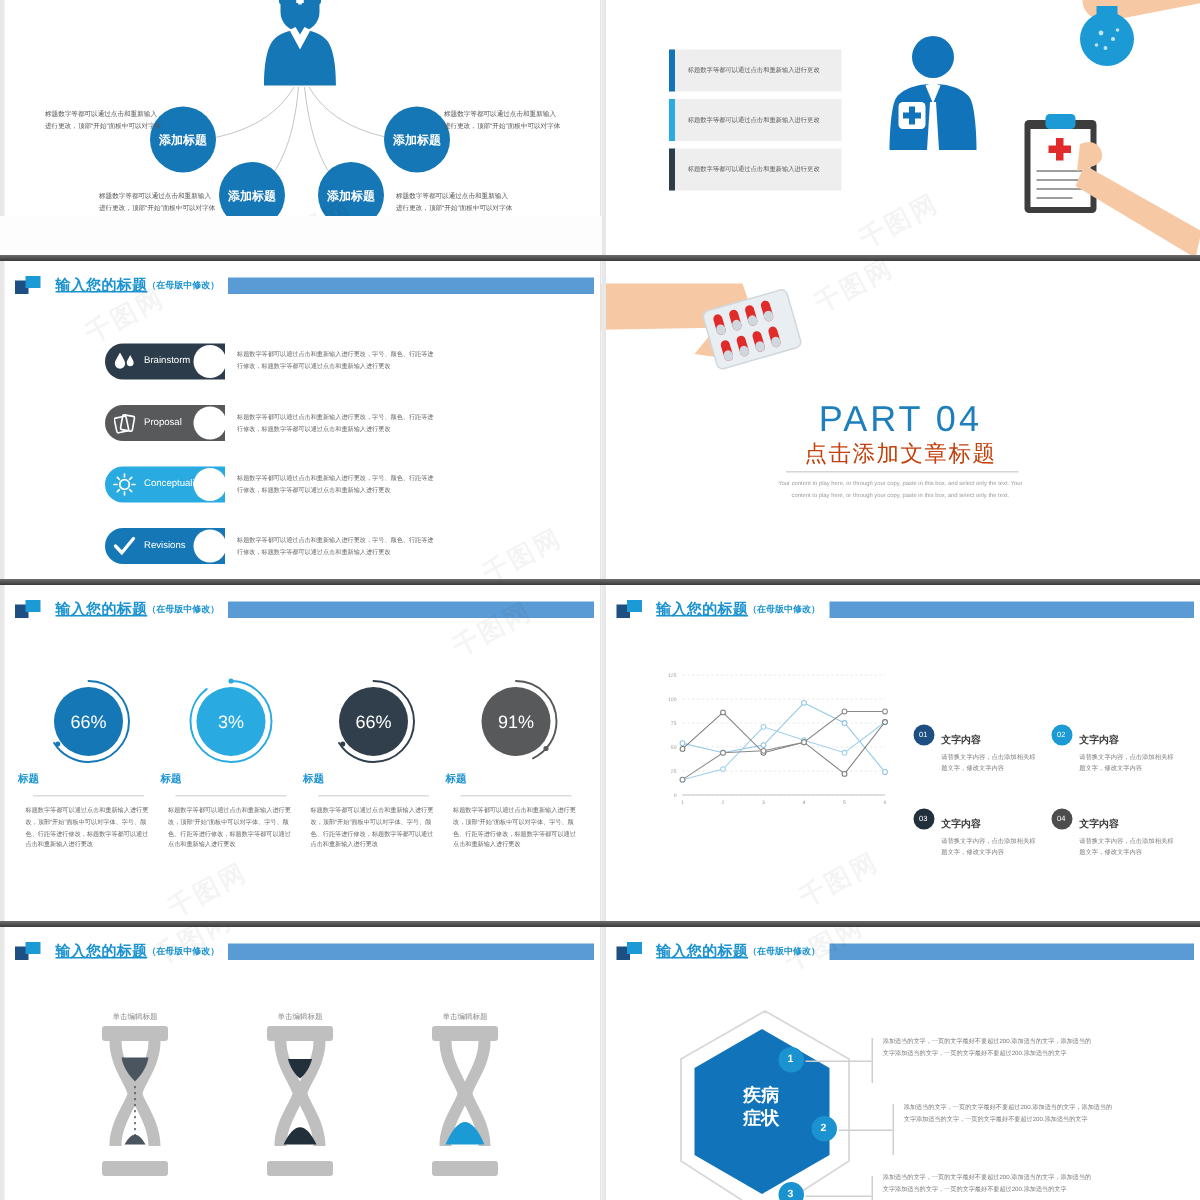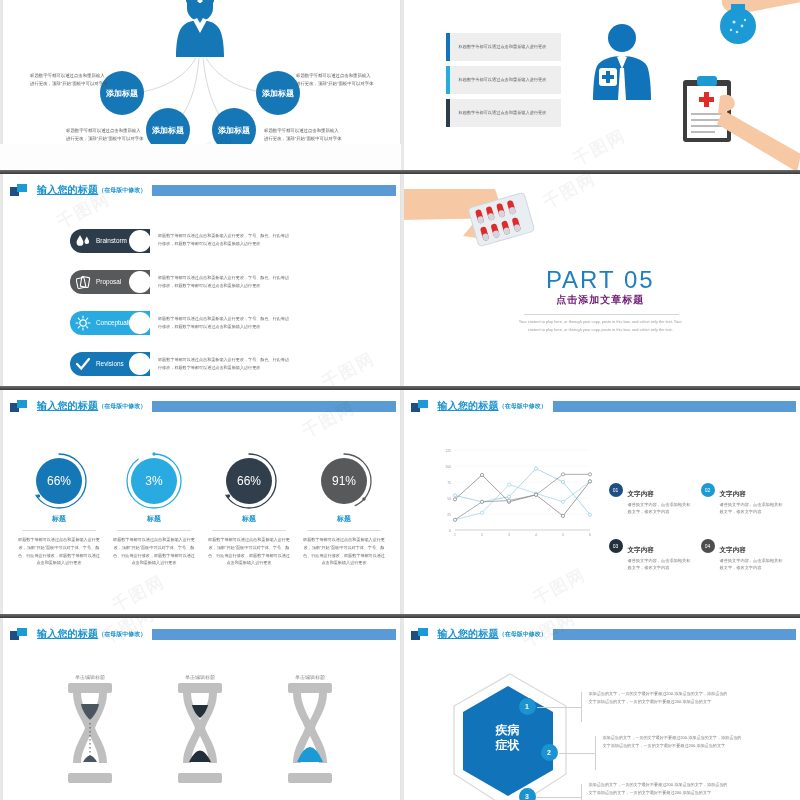--- a/index.html
+++ b/index.html
@@ -41,26 +41,26 @@
   
   .s3 .band{position:absolute;left:70px;width:80px;height:24px;border-radius:13px 0 0 13px;display:flex;align-items:center;}
   .s3 .band .ic{width:26px;display:flex;align-items:center;justify-content:center;color:#fff;}
   .s3 .band .lb{color:#ffffff;font-size:6.4px;line-height:1.15;padding-right:3px;}
   .s3 .band .notch{position:absolute;right:-1px;top:1px;width:22px;height:22px;background:#ffffff;border-radius:50%;}
   .s3 .para{position:absolute;left:158px;width:135px;font-size:4.1px;line-height:1.85;color:#666;}
 
   
   .s4 .part{position:absolute;left:0;right:0;text-align:center;}
   .s4 .p1{top:92px;font-size:24px;letter-spacing:2px;color:#1e7fbf;font-weight:400;}
-  .s4 .p2{top:119px;font-size:10px;font-weight:bold;color:#701a75;letter-spacing:1px;}
+  .s4 .p2{top:119px;font-size:15px;font-weight:normal;color:#c2410c;letter-spacing:1px;}
   .s4 .rule{position:absolute;left:123px;width:155px;top:140px;height:1px;background:#d6d6d6;}
   .s4 .p3{top:144px;font-size:3.9px;line-height:1.95;color:#9a9a9a;padding:0 118px;}
 
   
-  .s5 .cell{position:absolute;top:62px;width:94px;text-align:center;}
+  .s5 .cell{position:absolute;top:62px;width:94px;}
   .s5 .ringwrap{position:relative;width:58px;height:58px;margin:0 auto;}
   .s5 .disc{position:absolute;left:6px;top:6px;width:46px;height:46px;border-radius:50%;
             display:flex;align-items:center;justify-content:center;color:#fff;font-size:12px;}
   .s5 .arc{position:absolute;left:0;top:0;width:58px;height:58px;}
   .s5 .cap{margin-top:4px;font-size:7px;font-weight:bold;color:#1b93d1;}
   .s5 .hr{width:74px;height:1px;background:#dcdcdc;margin:6px auto 5px;}
   .s5 .desc{font-size:4.1px;line-height:1.9;color:#666;padding:0 5px;}
 
   
   .s6 .chart{position:absolute;left:32px;top:54px;width:160px;height:100px;}
@@ -284,21 +284,21 @@
               <rect x="84" y="45" width="6" height="7" rx="3" fill="#cfd8de"></rect>
             <rect x="95" y="38" width="6" height="14" rx="3" fill="#e02b2b"></rect>
               <rect x="95" y="45" width="6" height="7" rx="3" fill="#cfd8de"></rect>
             <rect x="106" y="38" width="6" height="14" rx="3" fill="#e02b2b"></rect>
               <rect x="106" y="45" width="6" height="7" rx="3" fill="#cfd8de"></rect>
             <rect x="117" y="38" width="6" height="14" rx="3" fill="#e02b2b"></rect>
               <rect x="117" y="45" width="6" height="7" rx="3" fill="#cfd8de"></rect>
           </g>
         </g>
       </svg>
-      <div class="part p1">PART  05</div>
+      <div class="part p1">PART  04</div>
       <div class="part p2">点击添加文章标题</div>
       <div class="rule"></div>
       <div class="part p3">Your content to play here, or through your copy, paste in this box, and select only the text. Your content to play here, or through your copy, paste in this box, and select only the text.</div>
       <div class="wm" style="left:140px;top:5px;">千图网</div>
     </div>
   </div>
   <div class="rowsep" style="top:386px;"></div>
 
   <div class="row" style="top:390px;height:224px;">
 

